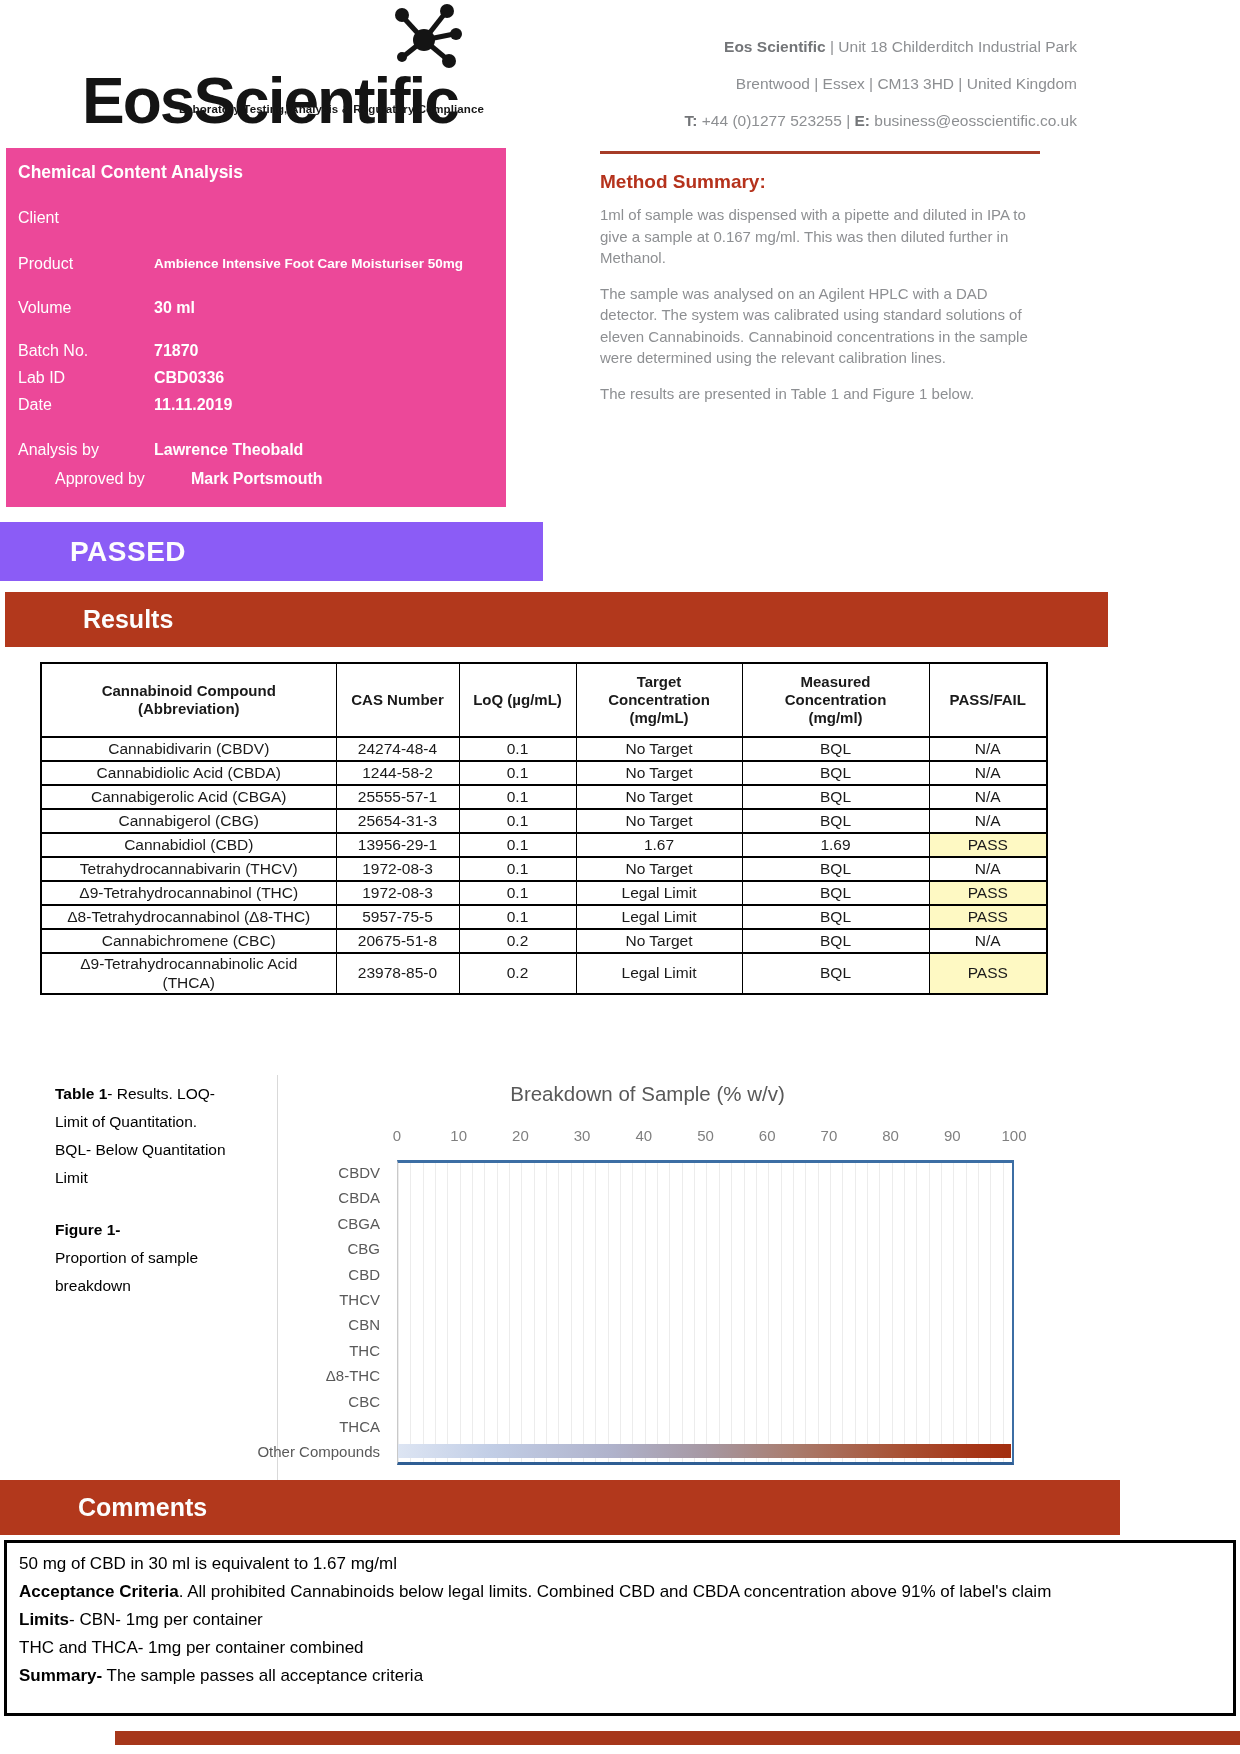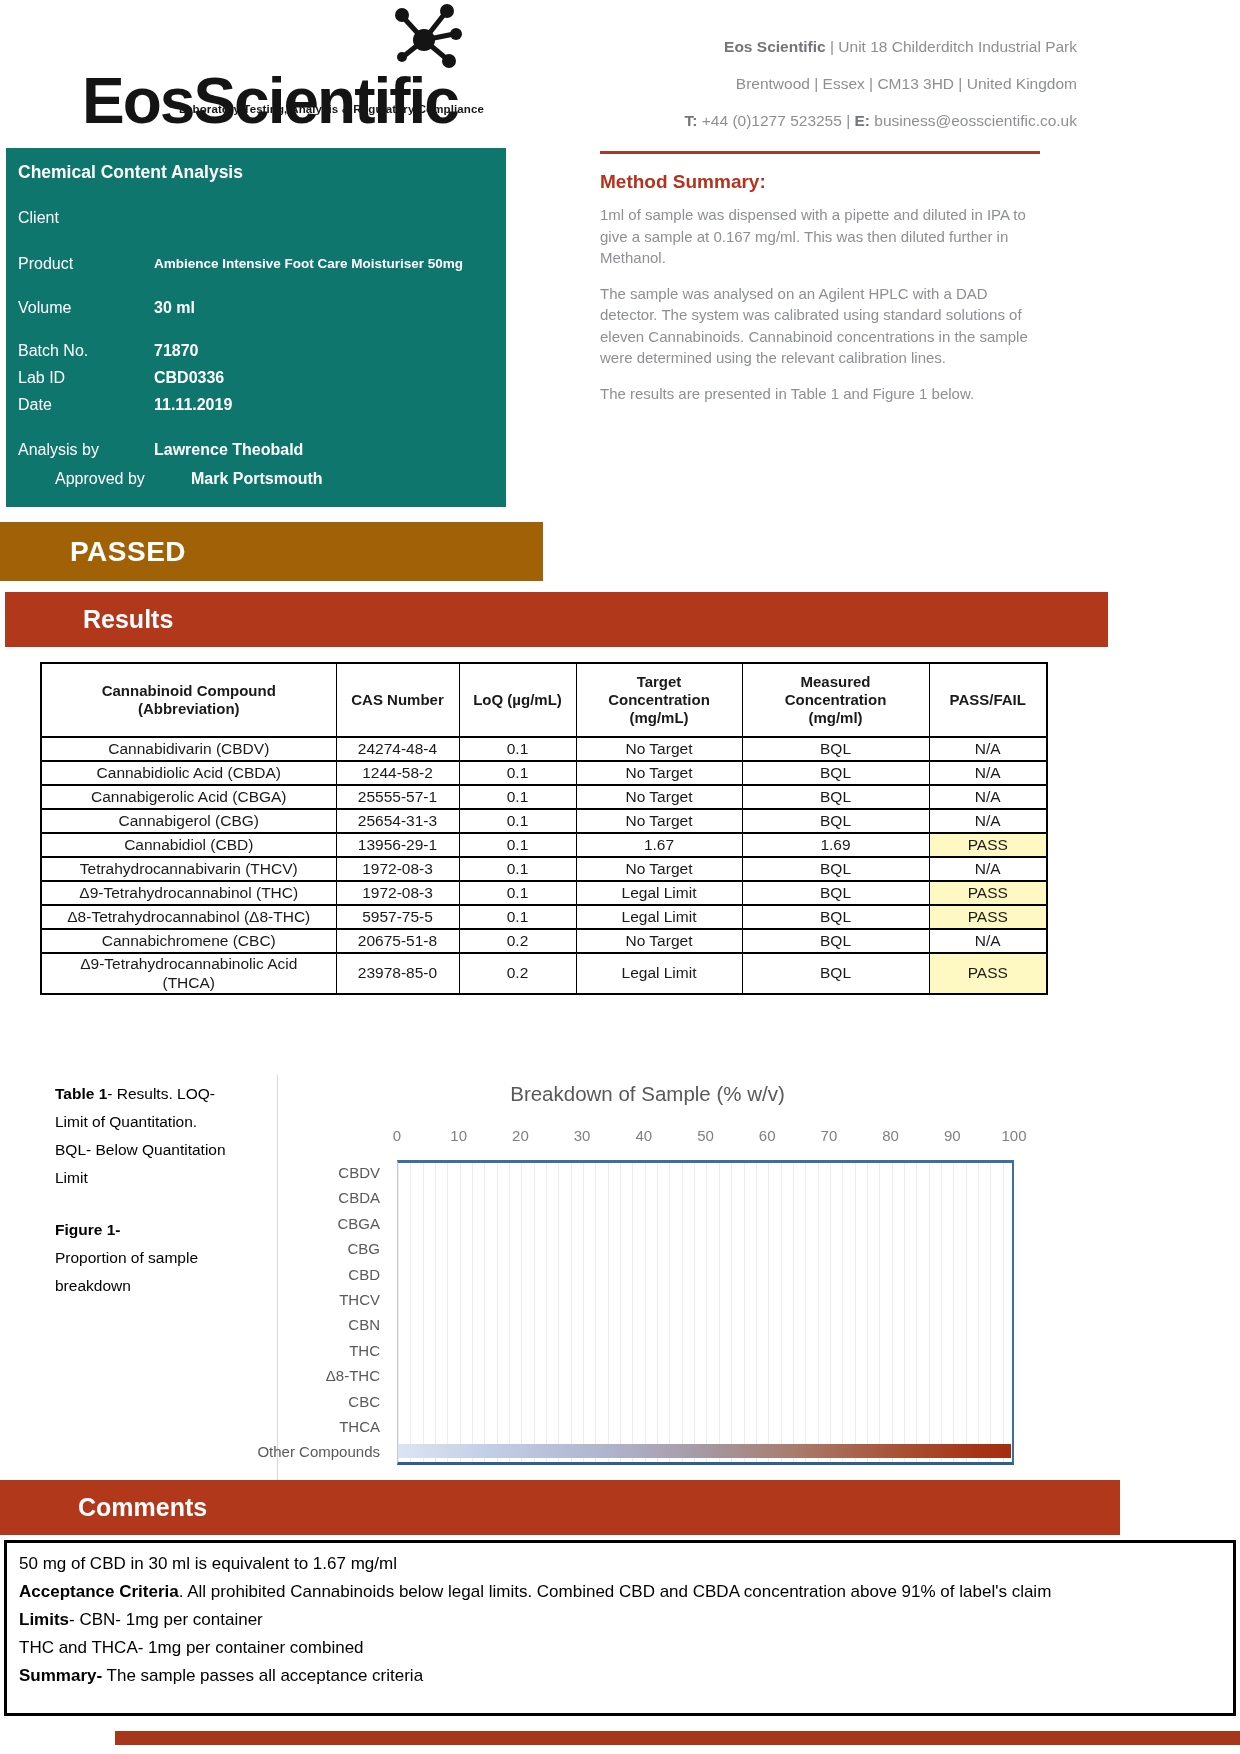--- a/index.html
+++ b/index.html
@@ -7,41 +7,41 @@
   body { width:1240px; height:1754px; position:relative; font-family:"Liberation Sans", sans-serif; color:#1a1a1a; overflow:hidden; }
 
   
   .logo-text { position:absolute; left:82px; top:64px; font-size:64px; font-weight:800; letter-spacing:-2px; color:#141414; }
   .logo-tagline { position:absolute; left:179px; top:103px; font-size:11.5px; font-weight:bold; color:#171717; letter-spacing:0.1px; }
   .molecule { position:absolute; left:390px; top:4px; }
   .contact { position:absolute; right:163px; top:28px; text-align:right; width:620px; font-size:15.5px; color:#8d8f92; line-height:37px; }
   .contact b { color:#737578; }
 
   
-  .info-box { position:absolute; left:6px; top:148px; width:500px; height:359px; background:#0f766e; color:#fff; padding:14px 16px 0 12px; }
+  .info-box { position:absolute; left:6px; top:148px; width:500px; height:359px; background:#ec4899; color:#fff; padding:14px 16px 0 12px; }
   .info-title { font-size:17.5px; font-weight:bold; }
   .info-row { display:flex; line-height:22px; font-size:16px; }
   .info-label { width:136px; flex:none; font-weight:normal; }
   .info-value { font-weight:bold; }
   .v-small { font-size:13.5px; line-height:22px; }
   .mt-client { margin-top:24px; }
   .mt-product { margin-top:24px; }
   .mt-volume { margin-top:22px; }
   .mt-batch { margin-top:21px; }
   .mt-tight { margin-top:5px; }
   .mt-analysis { margin-top:23px; }
   .mt-approved { margin-top:7px;margin-left:37px; }
 
   
   .method { position:absolute; left:600px; top:151px; width:440px; border-top:3px solid #A63C28; }
   .method-title { margin:17px 0 11px 0; font-size:19px; font-weight:bold; color:#B5321C; }
   .method p { font-size:15px; line-height:21.5px; color:#8d8f92; margin-bottom:14px; }
 
   
-  .passed-banner { position:absolute; left:0; top:522px; width:543px; height:59px; background:#a16207; color:#fdfdfd; font-size:28px; font-weight:bold; line-height:59px; padding-left:70px; letter-spacing:0.5px; }
+  .passed-banner { position:absolute; left:0; top:522px; width:543px; height:59px; background:#8b5cf6; color:#fdfdfd; font-size:28px; font-weight:bold; line-height:59px; padding-left:70px; letter-spacing:0.5px; }
   .section-banner { position:absolute; left:5px; width:1103px; height:55px; background:#B2381C; color:#fdfdfd; font-size:25px; font-weight:bold; line-height:55px; padding-left:78px; }
   .results-banner { top:592px; }
   .comments-banner { top:1480px; left:0; width:1120px; }
 
   
   table.results { position:absolute; left:40px; top:662px; width:1006px; border-collapse:collapse; table-layout:fixed; }
   table.results th, table.results td { border:1px solid #000; border-top-width:2px; border-bottom-width:2px; text-align:center; vertical-align:middle; white-space:pre-line; }
   table.results { border:2px solid #000; }
   table.results th { height:74px; font-size:15px; font-weight:bold; line-height:1.2; }
   table.results td { height:24px; font-size:15.5px; line-height:1.2; padding:1px 4px; }

